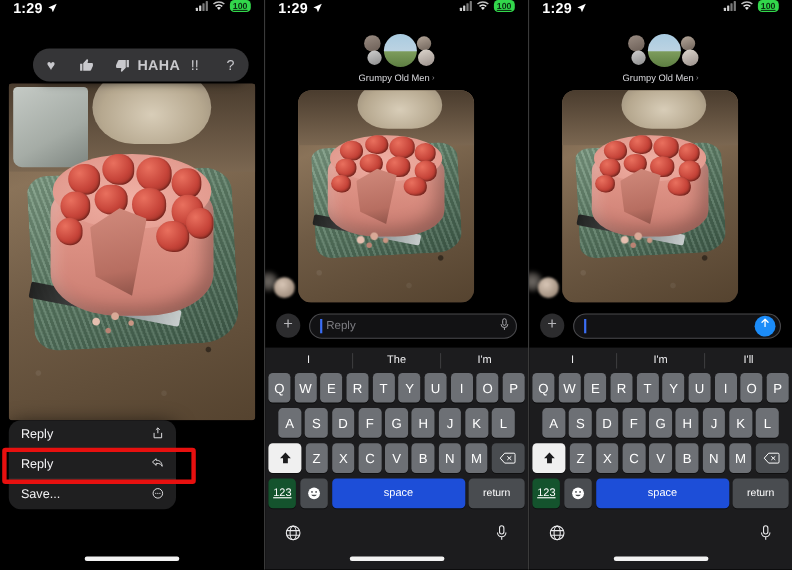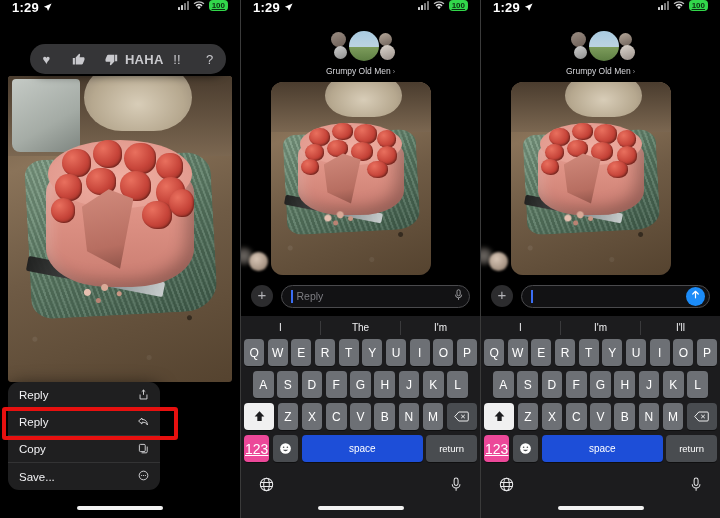--- a/index.html
+++ b/index.html
@@ -206,21 +206,21 @@
     background: #6d7075; color: #fff; border-radius: 4px; height: 27px;
     font-size: 12px; display: flex; align-items: center; justify-content: center;
     flex: 1 1 0; box-shadow: 0 1px 0 rgba(0,0,0,.45);
   }
   .krow.r2 { padding: 0 12px; }
   .krow.r3 { padding: 0 3px; }
   .key.wide { flex: 1.45 1 0; background: #494c50; }
   .key.shift { background: #f0f0f0; color: #1c1c1e; }
   .key.space { flex: 5 1 0; background: #1d4ed8; font-size: 10px; }
   .key.ret { flex: 2.1 1 0; background: #494c50; font-size: 9.5px; }
-  .key.num { flex: 1.05 1 0; background: #ec4899; font-size: 14px; text-decoration: underline; }
+  .key.num { flex: 1.05 1 0; background: #14532d; font-size: 10px; text-decoration: underline; }
   .key.emoji { flex: 1.05 1 0; background: #494c50; font-size: 12px; }
   .kbbottom { display: flex; align-items: center; justify-content: space-between; padding: 4px 18px 0; height: 34px; }
   .kbbottom .gl { color: #e8e8ea; font-size: 14px; }
 
   
   .watermark {
     position: absolute; right: 6px; bottom: 10px; z-index: 60;
     color: #2fd5bf; font-size: 22px; font-weight: bold; letter-spacing: 1px;
     font-family: "DejaVu Sans", sans-serif;
     text-shadow: 1px 1px 0 rgba(0,0,0,.85), -1px 0 0 rgba(0,0,0,.6);
@@ -316,29 +316,20 @@
       </div>
       <div class="ctxrow">
         <span>Reply</span>
         <span class="ic">
           <svg width="12" height="11" viewBox="0 0 16 16" fill="none" stroke="#f2f2f4" stroke-width="1.3" stroke-linejoin="round">
               <path d="M6.5 3 1.6 7.3 6.5 11.7V9c5 0 7 1.6 7.9 4-.2-5.6-3.4-8-7.9-8z"></path>
             </svg>
         </span>
       </div>
       <div class="ctxrow">
-        <span>Copy</span>
-        <span class="ic">
-          <svg width="11" height="11" viewBox="0 0 16 16" fill="none" stroke="#f2f2f4" stroke-width="1.3">
-              <rect x="2" y="2" width="8.5" height="10.5" rx="1.6"></rect>
-              <path d="M5.2 14.3h6.6a1.6 1.6 0 0 0 1.6-1.6V5.2"></path>
-            </svg>
-        </span>
-      </div>
-      <div class="ctxrow">
         <span>Save...</span>
         <span class="ic">
           <svg width="11" height="11" viewBox="0 0 16 16" fill="none" stroke="#f2f2f4" stroke-width="1.3">
               <circle cx="8" cy="8" r="6.3"></circle>
               <circle cx="5.3" cy="8" r=".85" fill="#f2f2f4" stroke="none"></circle>
               <circle cx="8" cy="8" r=".85" fill="#f2f2f4" stroke="none"></circle>
               <circle cx="10.7" cy="8" r=".85" fill="#f2f2f4" stroke="none"></circle>
             </svg>
         </span>
       </div>

